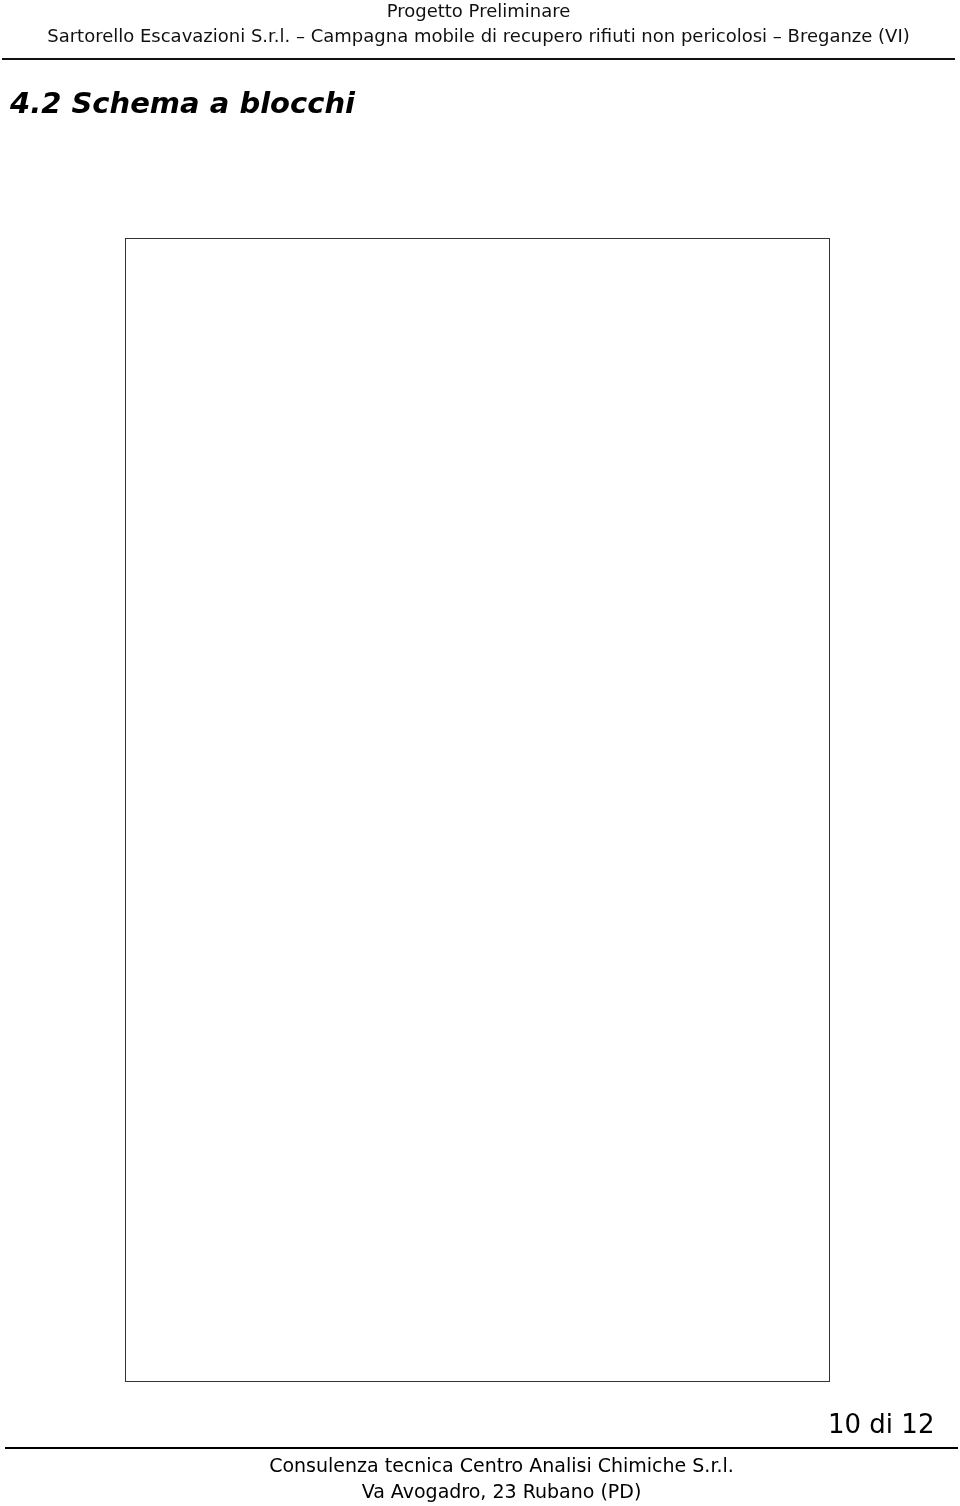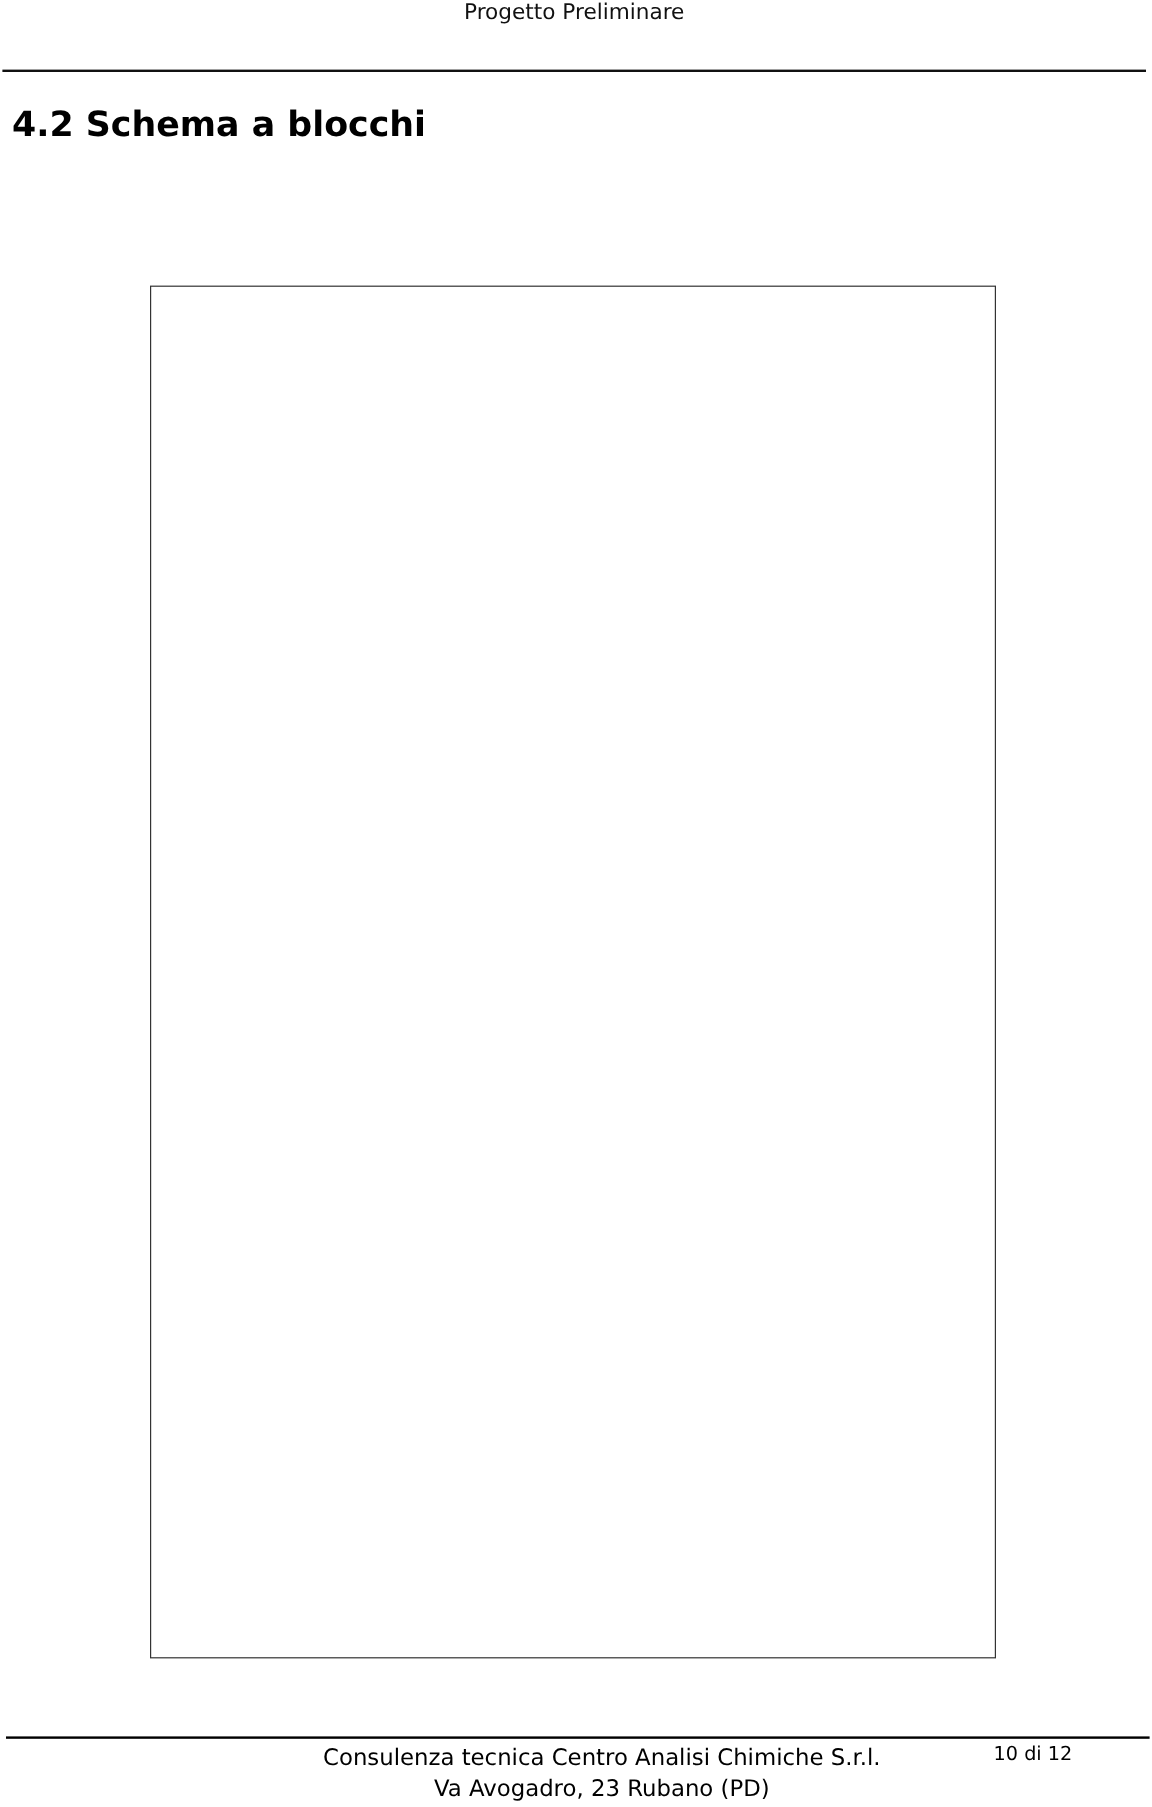--- a/index.html
+++ b/index.html
@@ -5,35 +5,36 @@
 <style>
   html,body{margin:0;padding:0;}
   body{width:960px;height:1506px;background:#fff;font-family:"DejaVu Sans",sans-serif;-webkit-font-smoothing:antialiased;}
   .page{position:relative;width:960px;height:1506px;overflow:hidden;}
   
   .hdr{position:absolute;left:0;top:-2px;width:957px;}
   .hdr-l1{text-align:center;font-size:18px;line-height:25px;color:#111;white-space:nowrap;}
   .hdr-l2{text-align:center;font-size:18px;line-height:25px;color:#111;white-space:nowrap;}
   .hdr-rule{position:absolute;left:2px;top:58px;width:953px;height:2px;background:#111;}
   
-  .h2{position:absolute;left:10px;top:86px;font-size:29px;font-weight:bold;letter-spacing:0px;}
+  .h2{position:absolute;left:10px;top:86px;font-size:29px;font-weight:bold;font-style:italic;letter-spacing:0px;}
   .body-par{position:absolute;left:8px;top:140px;width:940px;font-size:24px;line-height:40px;text-align:justify;}
   
   .ftr-rule{position:absolute;left:5px;top:1447px;width:953px;height:2px;background:#000;}
   .ftr-txt{position:absolute;left:0;top:1452px;width:1003px;text-align:center;font-size:19px;line-height:26px;}
-  .ftr-pg{position:absolute;left:828px;top:1452px;font-size:16px;}
+  .ftr-pg{position:absolute;left:828px;top:1409px;font-size:26px;}
   
   .diagram{position:absolute;left:125px;top:238px;width:705px;height:1144px;border:1.5px solid #333;box-sizing:border-box;}
 </style>
 </head>
 <body>
 
 <div class="page">
   <div class="hdr">
     <div class="hdr-l1">Progetto Preliminare</div>
+    <div class="hdr-l2">Sartorello Escavazioni S.r.l. – Campagna mobile di recupero rifiuti non pericolosi – Breganze (VI)</div>
   </div>
   <div class="hdr-rule"></div>
   <div class="h2">4.2 Schema a blocchi</div>
   <div class="diagram"></div>
   <div class="ftr-rule"></div>
   <div class="ftr-txt">
     <div>Consulenza tecnica Centro Analisi Chimiche S.r.l.</div>
     <div>Va Avogadro, 23 Rubano (PD)</div>
   </div>
   <div class="ftr-pg">10 di 12</div>

